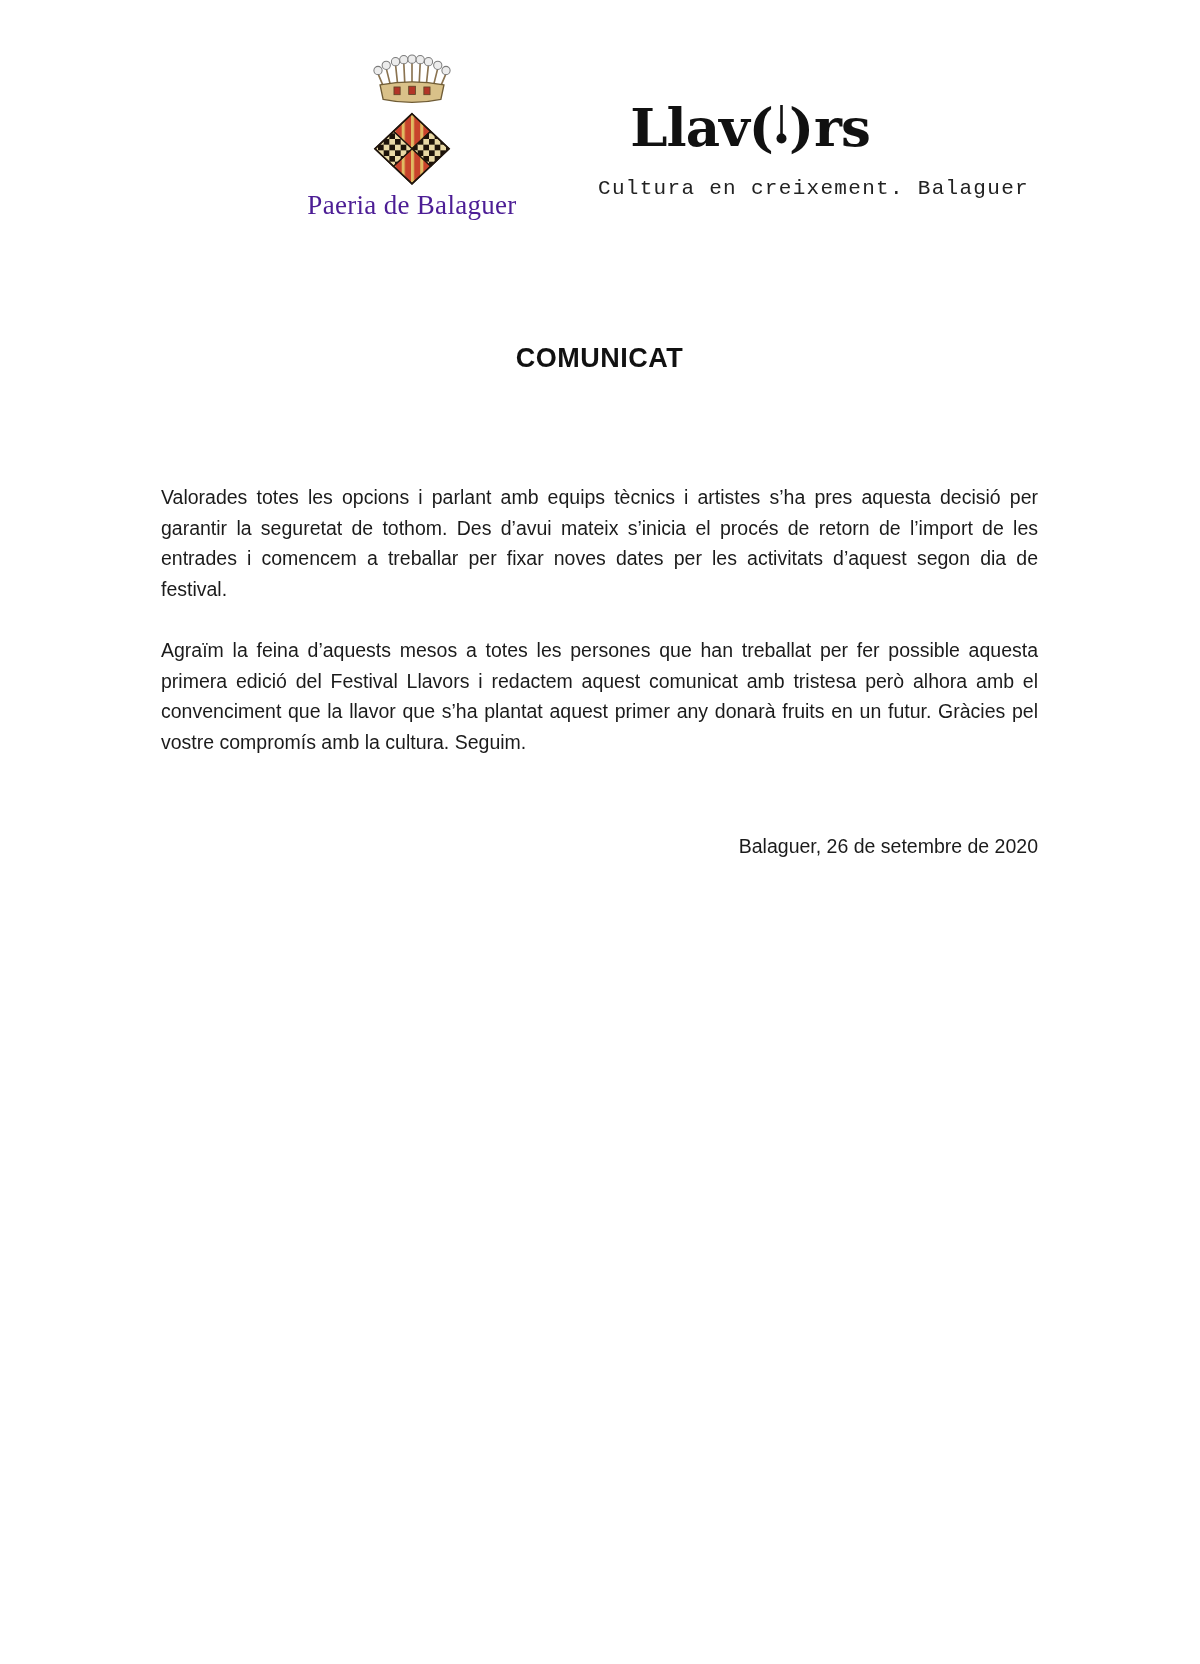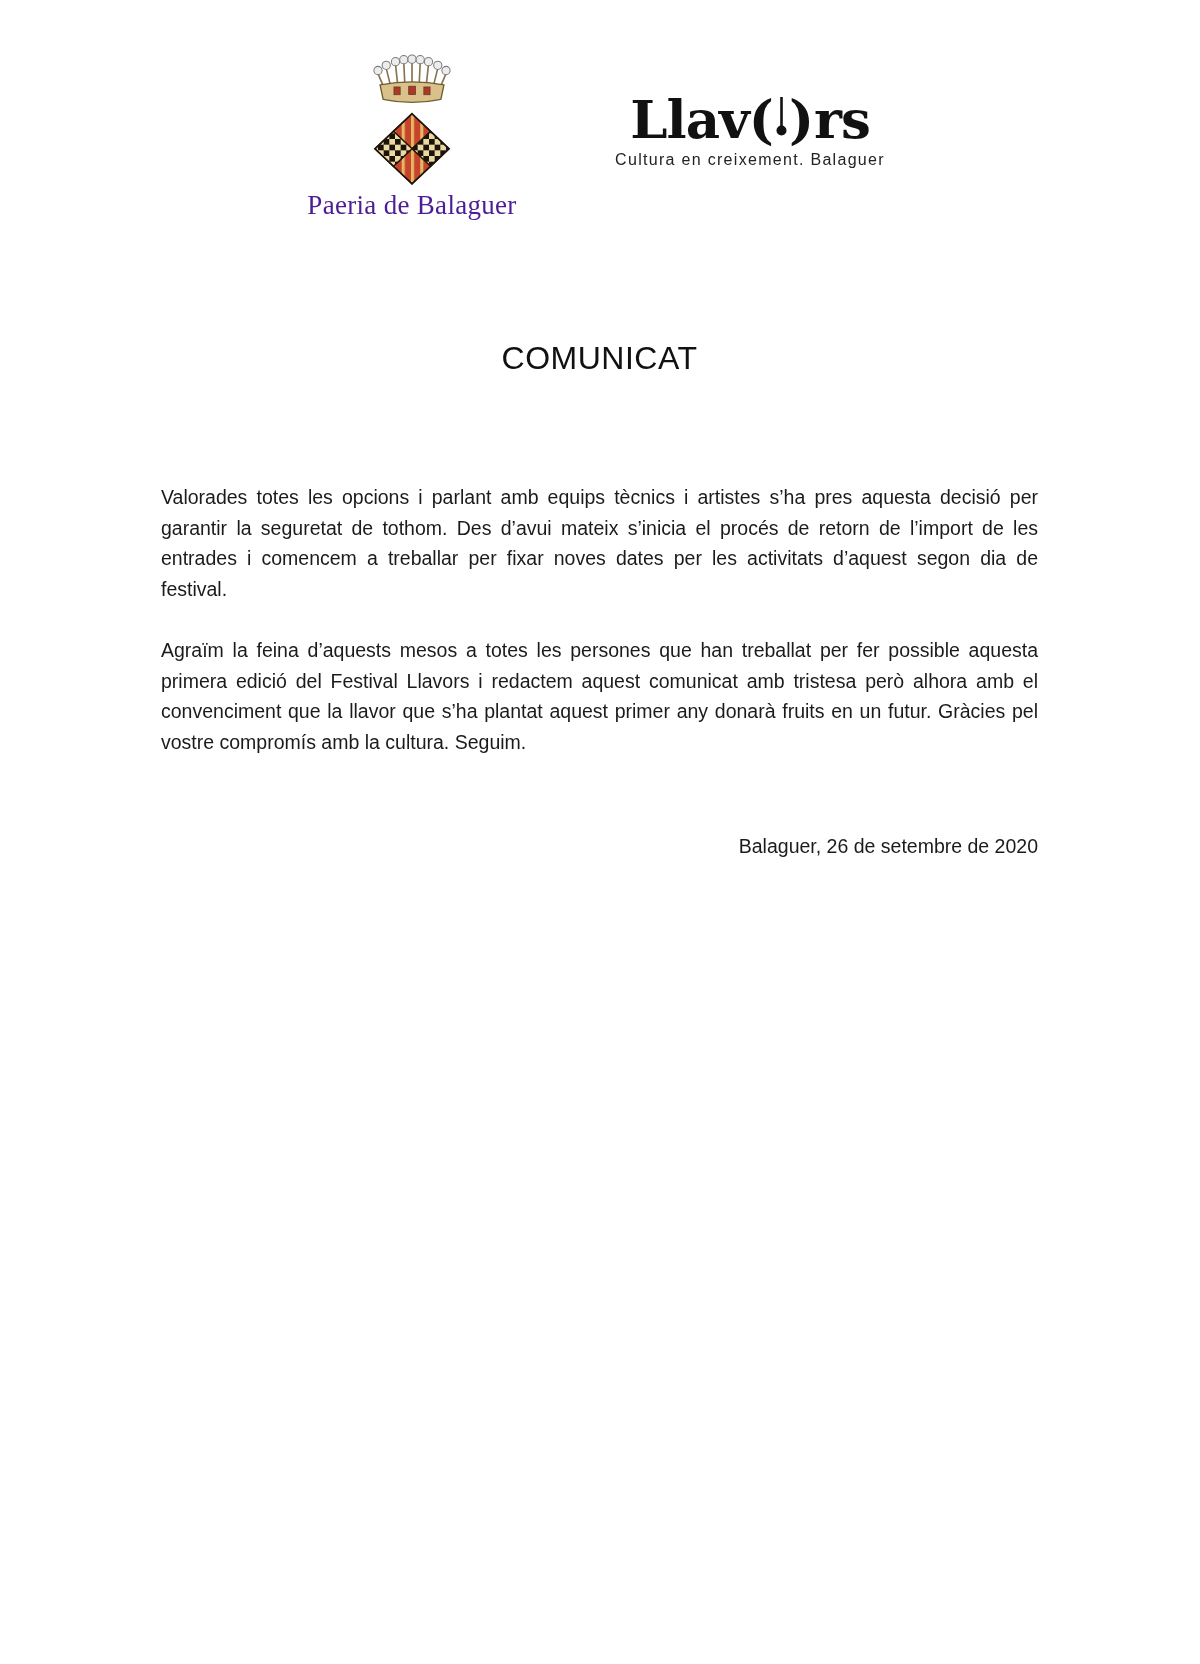--- a/index.html
+++ b/index.html
@@ -9,36 +9,36 @@
     background:#ffffff; color:#1b1b1b; overflow:hidden;
     font-family:"Liberation Sans","DejaVu Sans",sans-serif;
   }
   
   .paeria { position:absolute; left:287px; top:54px; width:250px; text-align:center; }
   .crest  { display:block; margin:0 auto; width:114px; height:136px; }
   .paeria-label {
     margin-top:0px; font-family:"Liberation Serif","DejaVu Serif",serif;
     font-size:27px; color:#4c1d95; letter-spacing:0.3px; white-space:nowrap;
   }
-  .llavors { position:absolute; left:598px; top:88px; width:304px; text-align:center; }
+  .llavors { position:absolute; left:598px; top:96px; width:304px; text-align:center; }
   .wordmark {
     font-family:"DejaVu Serif","Liberation Serif",serif; font-weight:bold;
     font-size:53px; line-height:1.18; color:#111; white-space:nowrap; letter-spacing:-1px;
   }
   .wordmark .paren { letter-spacing:0; }
   .seed { display:inline-block; width:15px; height:46px; vertical-align:-4px; }
   .seed svg { display:block; width:15px; height:46px; }
   .tagline {
-    margin-top:0; font-family:Liberation Sans, sans-serif;
-    font-size:16px; letter-spacing:1.3px; color:#222; white-space:nowrap;
+    margin-top:18px; font-family:Liberation Mono, monospace;
+    font-size:21px; letter-spacing:1.3px; color:#222; white-space:nowrap;
   }
   
   main { position:absolute; left:161px; top:338px; width:877px; }
   h1.doc-title {
-    text-align:center; font-size:32px; font-weight:normal; letter-spacing:0.5px;
+    text-align:center; font-size:27px; font-weight:bold; letter-spacing:0.5px;
     color:#111; line-height:40px;
   }
   .doc-body { margin-top:104px; }
   .doc-body p {
     text-align:justify; font-size:19.5px; line-height:30.5px; color:#1b1b1b;
     margin-bottom:31px;
   }
   .dateline {
     margin-top:78px; text-align:right; font-size:19.5px; color:#1b1b1b;
   }

